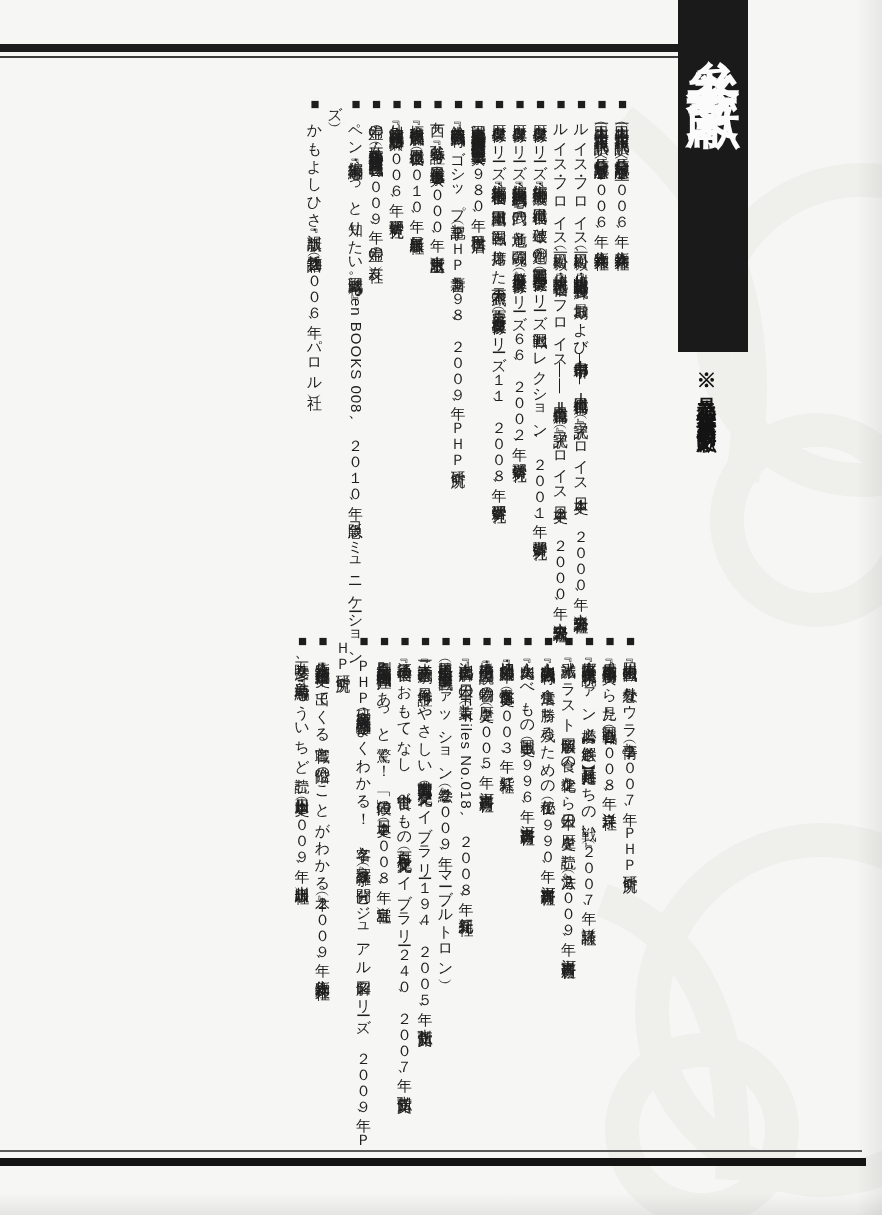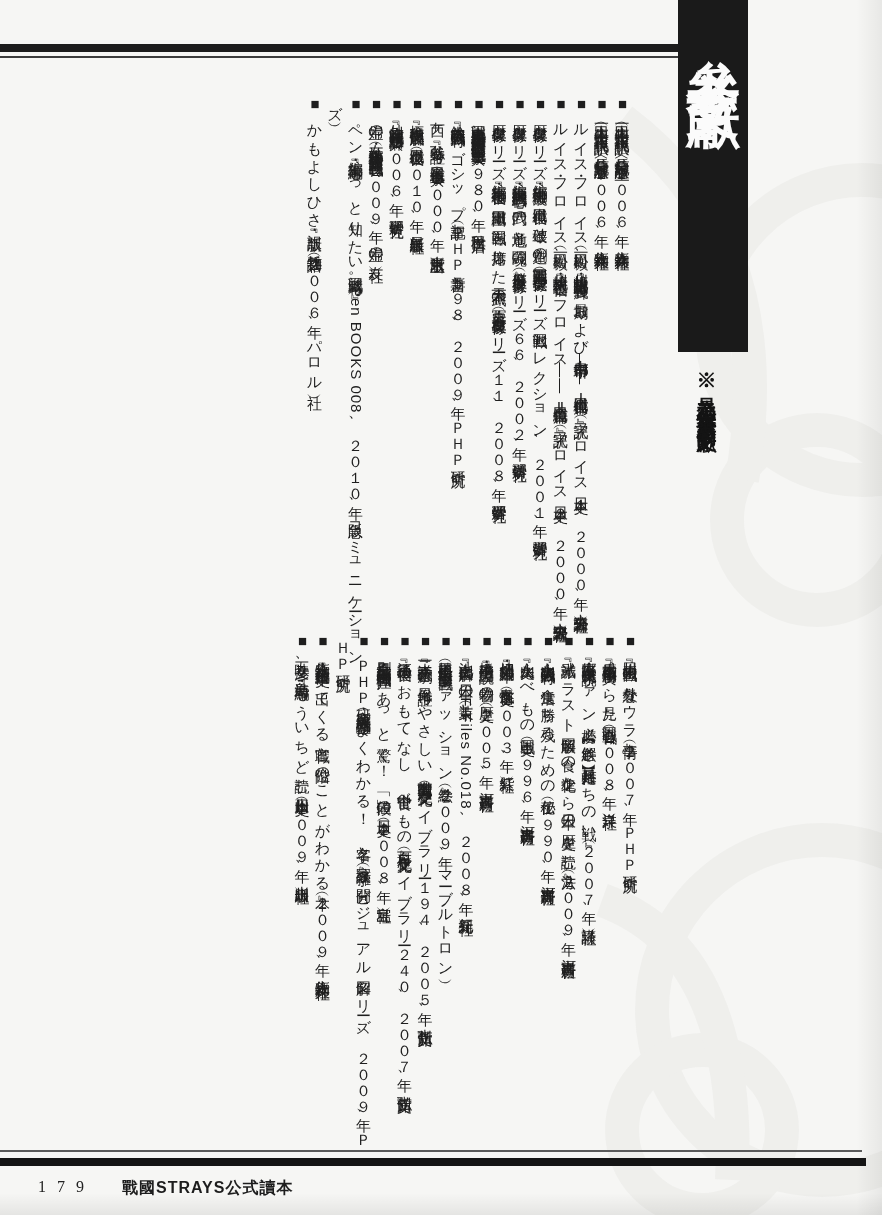--- a/index.html
+++ b/index.html
@@ -125,18 +125,14 @@
       <p class="entry">■江後迪子『信長のおもてなし　中世食べもの百科』（歴史文化ライブラリー２４０、２００７年、吉川弘文館）</p>
       <p class="entry">■別冊宝島編集部・編『戦国〜江戸　あっと驚く！　「値段」の日本史』（２００８年、宝島社）</p>
       <p class="entry">■ＰＨＰ研究所・編（武光誠・監修）『よくわかる！　名字と家紋』（雑学３分間ビジュアル図解シリーズ、２００９年、ＰＨＰ研究所）</p>
       <p class="entry">■新人物往来社・編『日本史に出てくる官職と位階のことがわかる本』（２００９年、新人物往来社）</p>
       <p class="entry">■五味文彦、鳥海靖・編『もういちど読む山川日本史』（２００９年、山川出版社）</p>
     </div>
 
   <div class="footer-rule-thin"></div>
   <div class="footer-rule-thick"></div>
 
-  <div class="footer">
-    <span class="page-number">179</span>
-    <span class="book-title">戰國STRAYS公式讀本</span>
-  </div>
 
 </div>
 
 </body></html>

